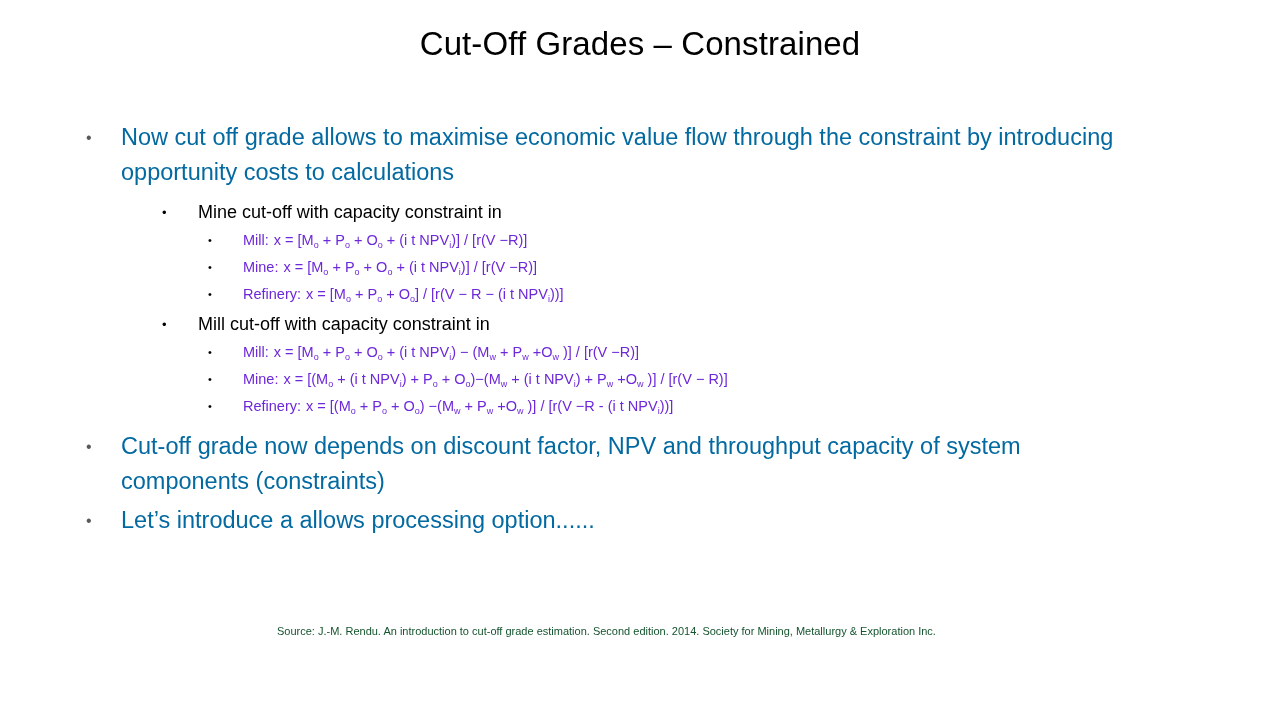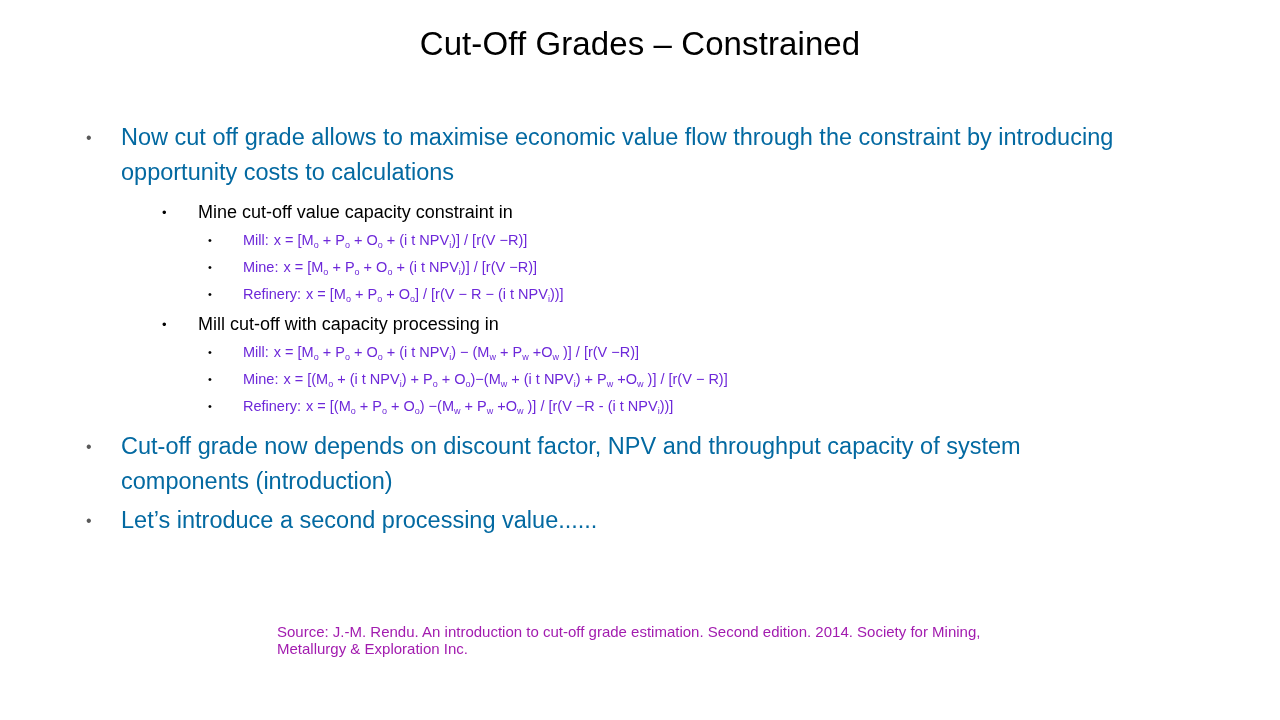--- a/index.html
+++ b/index.html
@@ -118,42 +118,42 @@
 
   .gap-before { margin-top: 9px; }
   .gap-small { margin-top: 3px; }
 
   
   .source {
     position: absolute;
     left: 277px;
     top: 623px;
     width: 760px;
-    font-size: 15px;
+    font-size: 11px;
     line-height: 17px;
-    color: #a21caf;
+    color: #14532d;
   }
 </style>
 </head>
 <body>
 
 <div class="slide">
 
   <div class="title">Cut-Off Grades – Constrained</div>
 
   <div class="body">
 
     <div class="row lvl1">
       <span class="bullet">•</span>
       <span class="txt">Now cut off grade allows to maximise economic value flow through the constraint by introducing opportunity costs to calculations</span>
     </div>
 
     <div class="row lvl2 gap-before">
       <span class="bullet">•</span>
-      <span class="txt">Mine cut-off value capacity constraint in</span>
+      <span class="txt">Mine cut-off with capacity constraint in</span>
     </div>
 
     <div class="row lvl3">
       <span class="bullet">•</span>
       <span class="txt">
         <span class="label">Mill:</span><span>x = [M<sub>o</sub> + P<sub>o</sub> + O<sub>o</sub> + (i t NPV<sub>i</sub>)] / [r(V −R)]</span>
       </span>
     </div>
 
     <div class="row lvl3">
@@ -165,21 +165,21 @@
 
     <div class="row lvl3">
       <span class="bullet">•</span>
       <span class="txt">
         <span class="label">Refinery:</span><span>x = [M<sub>o</sub> + P<sub>o</sub> + O<sub>o</sub>] / [r(V − R − (i t NPV<sub>i</sub>))]</span>
       </span>
     </div>
 
     <div class="row lvl2 gap-small">
       <span class="bullet">•</span>
-      <span class="txt">Mill cut-off with capacity processing in</span>
+      <span class="txt">Mill cut-off with capacity constraint in</span>
     </div>
 
     <div class="row lvl3">
       <span class="bullet">•</span>
       <span class="txt">
         <span class="label">Mill:</span><span>x = [M<sub>o</sub> + P<sub>o</sub> + O<sub>o</sub> + (i t NPV<sub>i</sub>) − (M<sub>w</sub> + P<sub>w</sub> +O<sub>w</sub> )] / [r(V −R)]</span>
       </span>
     </div>
 
     <div class="row lvl3">
@@ -191,25 +191,25 @@
 
     <div class="row lvl3">
       <span class="bullet">•</span>
       <span class="txt">
         <span class="label">Refinery:</span><span>x = [(M<sub>o</sub> + P<sub>o</sub> + O<sub>o</sub>) −(M<sub>w</sub> + P<sub>w</sub> +O<sub>w</sub> )] / [r(V −R - (i t NPV<sub>i</sub>))]</span>
       </span>
     </div>
 
     <div class="row lvl1 gap-before">
       <span class="bullet">•</span>
-      <span class="txt">Cut-off grade now depends on discount factor, NPV and throughput capacity of system components (introduction)</span>
+      <span class="txt">Cut-off grade now depends on discount factor, NPV and throughput capacity of system components (constraints)</span>
     </div>
 
     <div class="row lvl1 gap-small">
       <span class="bullet">•</span>
-      <span class="txt">Let’s introduce a second processing value......</span>
+      <span class="txt">Let’s introduce a allows processing option......</span>
     </div>
 
   </div>
 
   <div class="source">Source: J.-M. Rendu. An introduction to cut-off grade estimation. Second edition. 2014. Society for Mining, Metallurgy &amp; Exploration Inc.</div>
 
 </div>
 
 </body></html>

